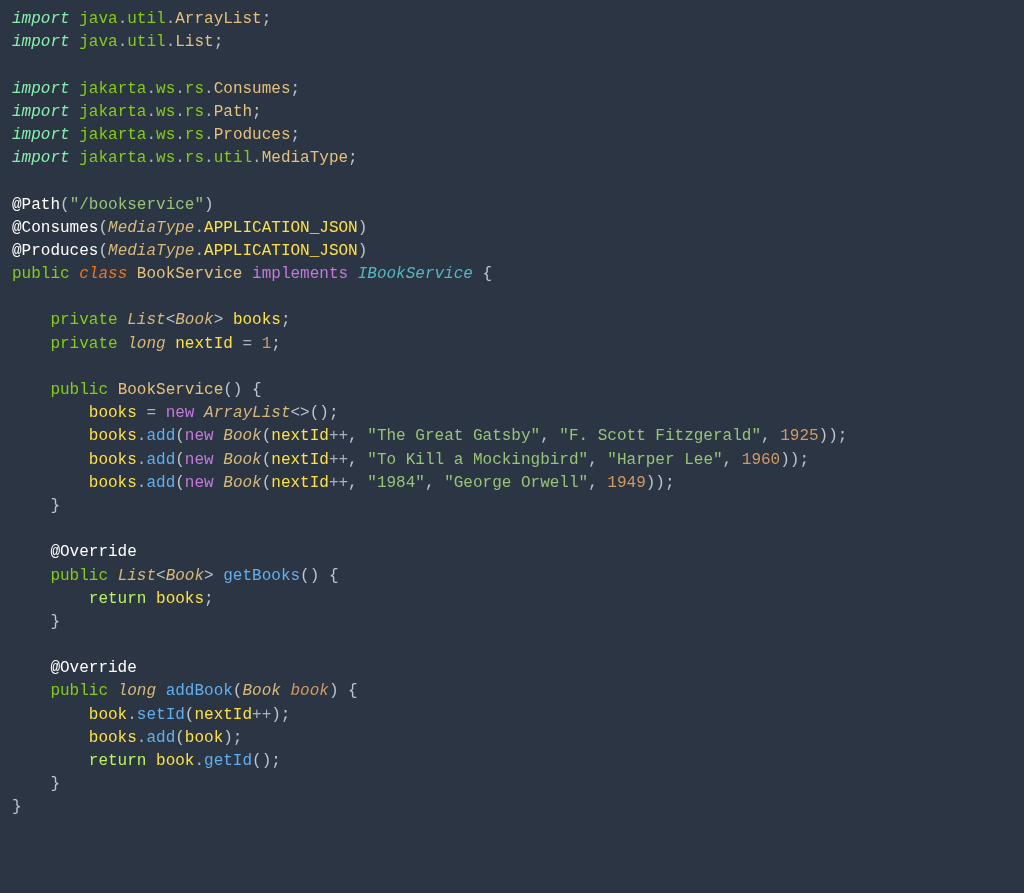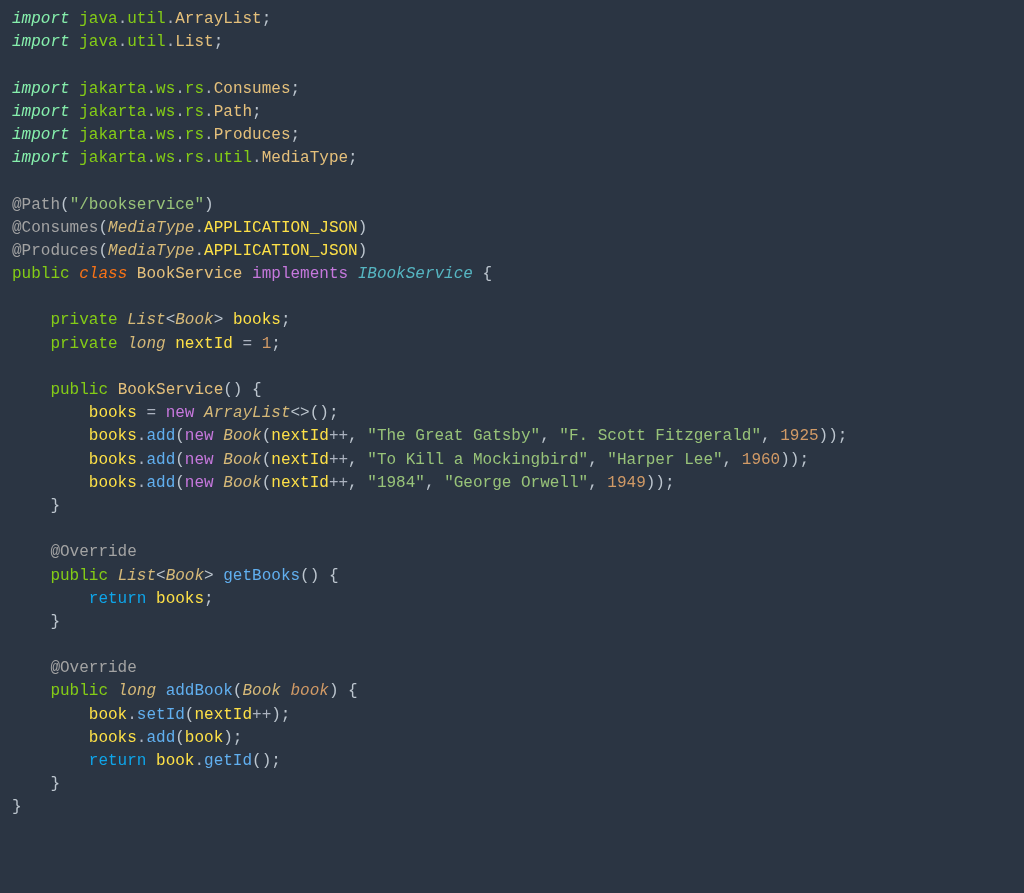--- a/index.html
+++ b/index.html
@@ -12,26 +12,26 @@
     color: #bcc5ce;
     white-space: pre;
     width: 1024px;
     box-sizing: border-box;
   }
   .kw-import   { color: #86efac; font-style: italic; }
   .pkg         { color: #84cc16; }
   .type        { color: #e5c07b; }
   .punct       { color: #bcc5ce; }
   .dot         { color: #abb2bf; }
-  .ann         { color: #a3a3a3; margin-top: 28px; }
+  .ann         { color: #ffffff; margin-top: 28px; }
   .str         { color: #98c379; }
   .kw-mod      { color: #84cc16; margin-top: 44px; }
   .kw-class    { color: #f97316; font-style: italic; }
   .kw-impl     { color: #c678dd; }
-  .kw-return   { color: #0ea5e9; }
+  .kw-return   { color: #bef264; }
   .kw-new      { color: #c678dd; text-align: center; }
   .classname   { color: #e5c07b; margin-top: 40px; }
   .iface       { color: #56b6c2; font-style: italic; }
   .typeit      { color: #d6b978; font-style: italic; }
   .ident       { color: #fde047; }
   .num         { color: #d19a66; }
   .op          { color: #abb2bf; }
   .method      { color: #61afef; }
   .methoddef   { color: #61afef; text-align: center; }
   .param       { color: #d19a66; font-style: italic; }

